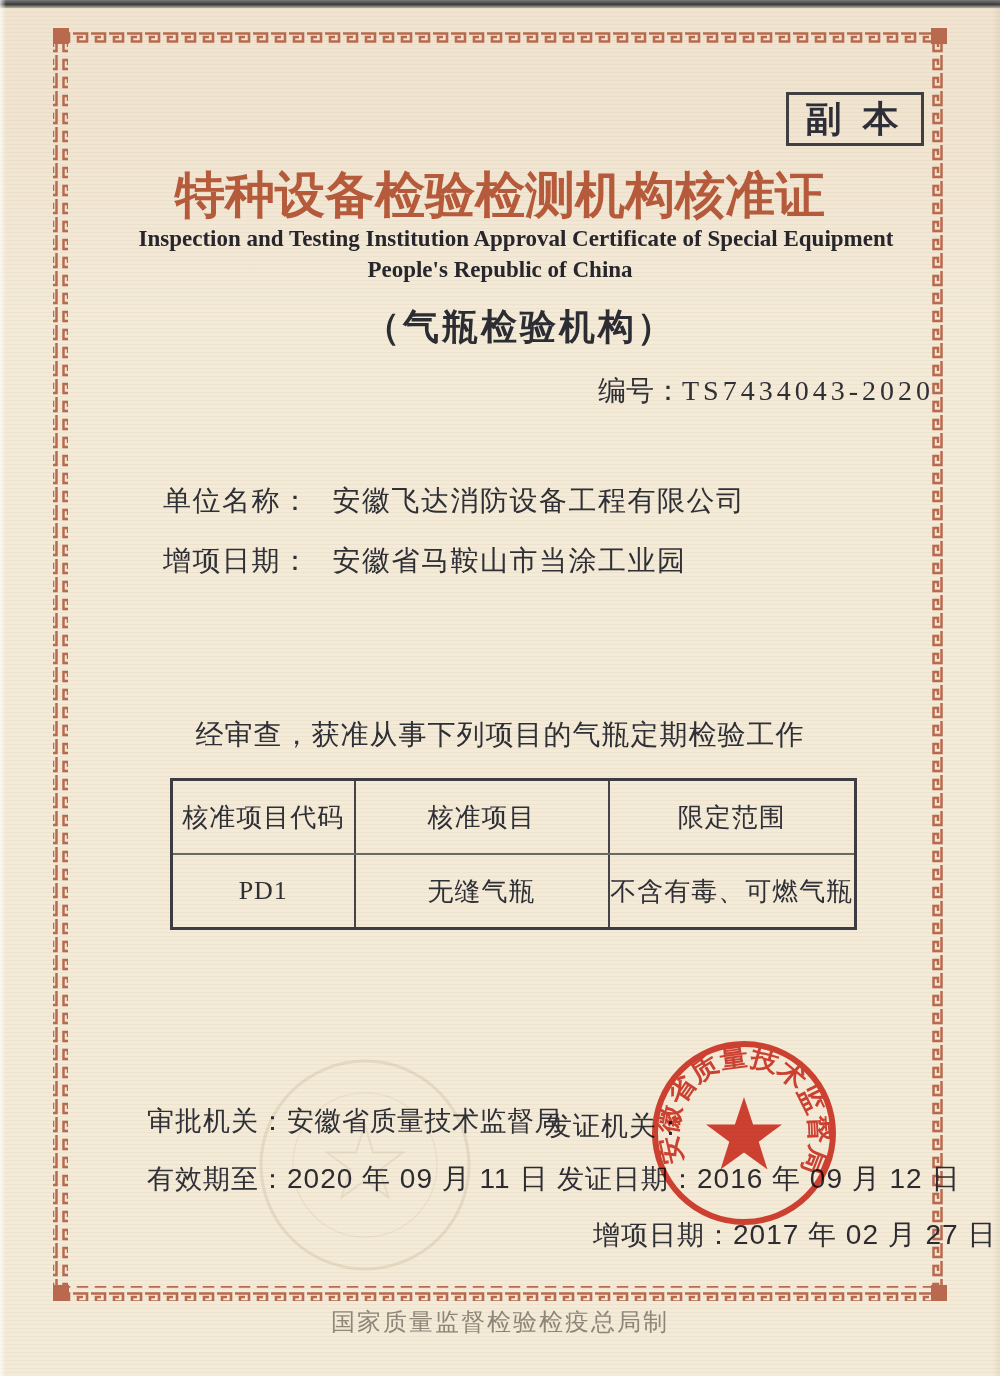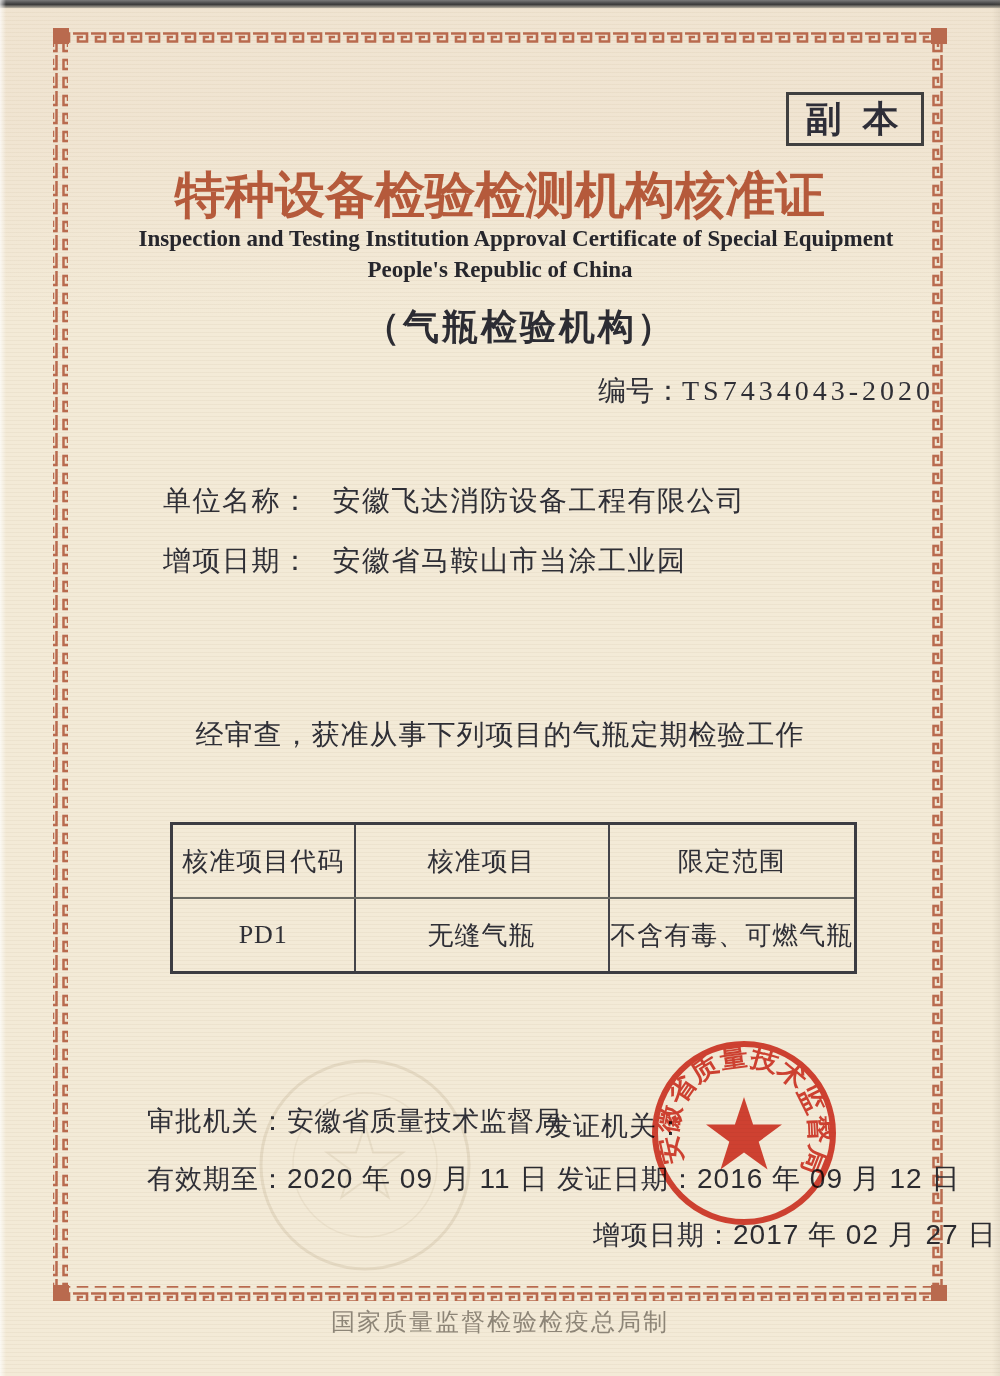--- a/index.html
+++ b/index.html
@@ -48,21 +48,21 @@
 
   .field{position:absolute;left:163px;font-size:28px;color:#2f2f36;letter-spacing:1.5px;}
   .field.name{top:482px;}
   .field.addr{top:542px;}
   .field .val{margin-left:22px;}
 
   .statement{position:absolute;top:716px;left:0;right:0;text-align:center;
     font-size:28px;color:#2f2f36;letter-spacing:1px;}
 
   table.approval{
-    position:absolute;left:170px;top:822px;width:684px;height:146px;
+    position:absolute;left:170px;top:778px;width:684px;height:146px;
     border-collapse:collapse;table-layout:fixed;
     border:3px solid #3c3c42;background:rgba(255,255,255,0.0);
   }
   table.approval td{
     border-left:2px solid #44444a;border-right:2px solid #44444a;
     text-align:center;vertical-align:middle;
     font-size:26px;color:#2f2f36;letter-spacing:1px;padding:0;
   }
   table.approval tr.hdr td{height:72px;border-bottom:2px solid #6a6a64;}
   table.approval tr.row td{height:72px;}

